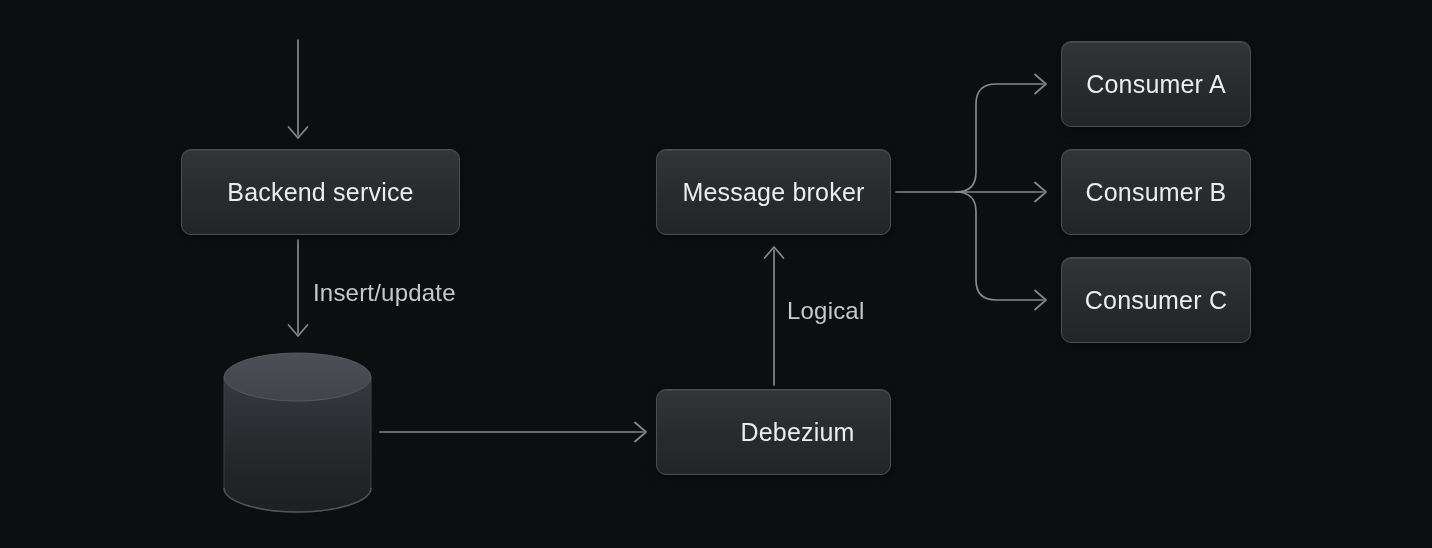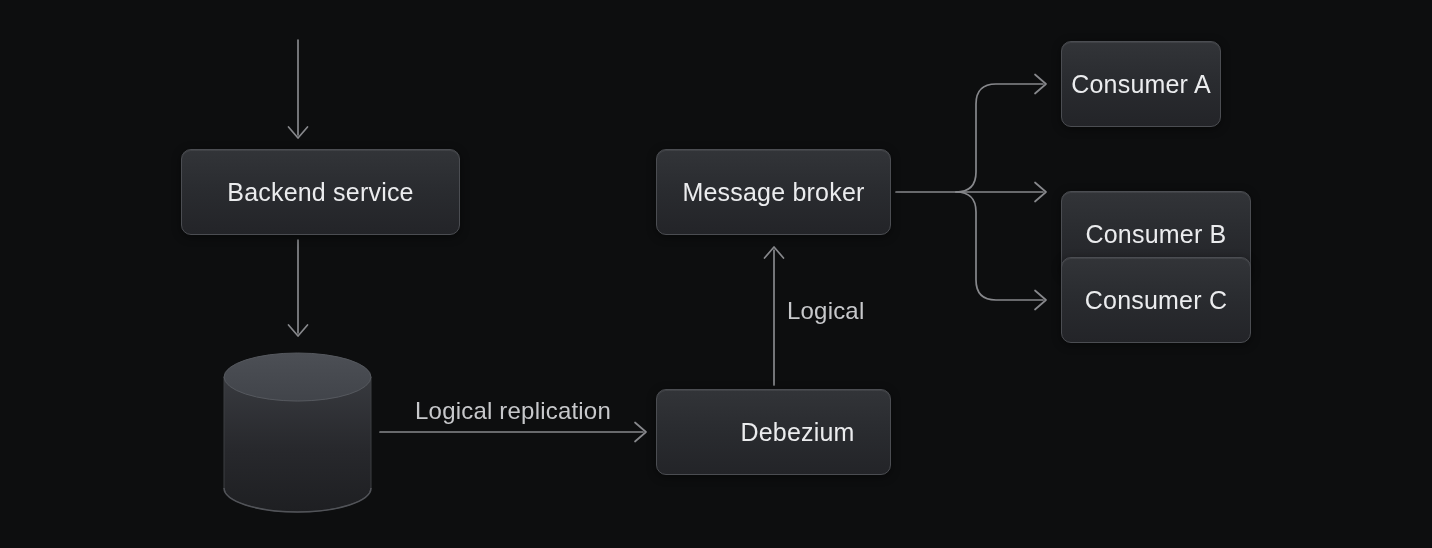--- a/index.html
+++ b/index.html
@@ -33,22 +33,22 @@
     border-radius: 10px;
     box-shadow: inset 0 1px 0 rgba(255,255,255,0.07), 0 2px 10px rgba(0,0,0,0.45);
     color: #ebecee;
     font-size: 25px;
     letter-spacing: 0.2px;
     white-space: nowrap;
   }
   .node-backend   { left: 181px;  top: 149px; width: 279px; height: 86px; }
   .node-broker    { left: 656px;  top: 149px; width: 235px; height: 86px; }
   .node-debezium  { left: 656px;  top: 389px; width: 235px; height: 86px; padding-left: 48px; }
-  .node-consumer-a{ left: 1061px; top: 41px;  width: 160px; height: 86px; }
-  .node-consumer-b{ left: 1061px; top: 149px; width: 190px; height: 86px; margin-top: 42px; }
+  .node-consumer-a{ left: 1061px; top: 41px;  width: 190px; height: 86px; }
+  .node-consumer-b{ left: 1061px; top: 149px; width: 190px; height: 86px; }
   .node-consumer-c{ left: 1061px; top: 257px; width: 190px; height: 86px; text-align: center; }
   .edge-label {
     position: absolute;
     color: #c7c8cb;
     font-size: 24px;
     letter-spacing: 0.2px;
     line-height: 28px;
     white-space: nowrap;
   }
   .label-insert      { left: 313px; top: 279px; }
@@ -135,18 +135,18 @@
   </div>
 
   <div class="node node-consumer-b">
     <span>Consumer B</span>
   </div>
 
   <div class="node node-consumer-c">
     <span>Consumer C</span>
   </div>
 
+  <div class="edge-label label-insert">Insert/update</div>
 
-  <div class="edge-label label-replication">Logical replication</div>
 
   <div class="edge-label label-publish">Logical</div>
 
 </div>
 
 </body></html>

